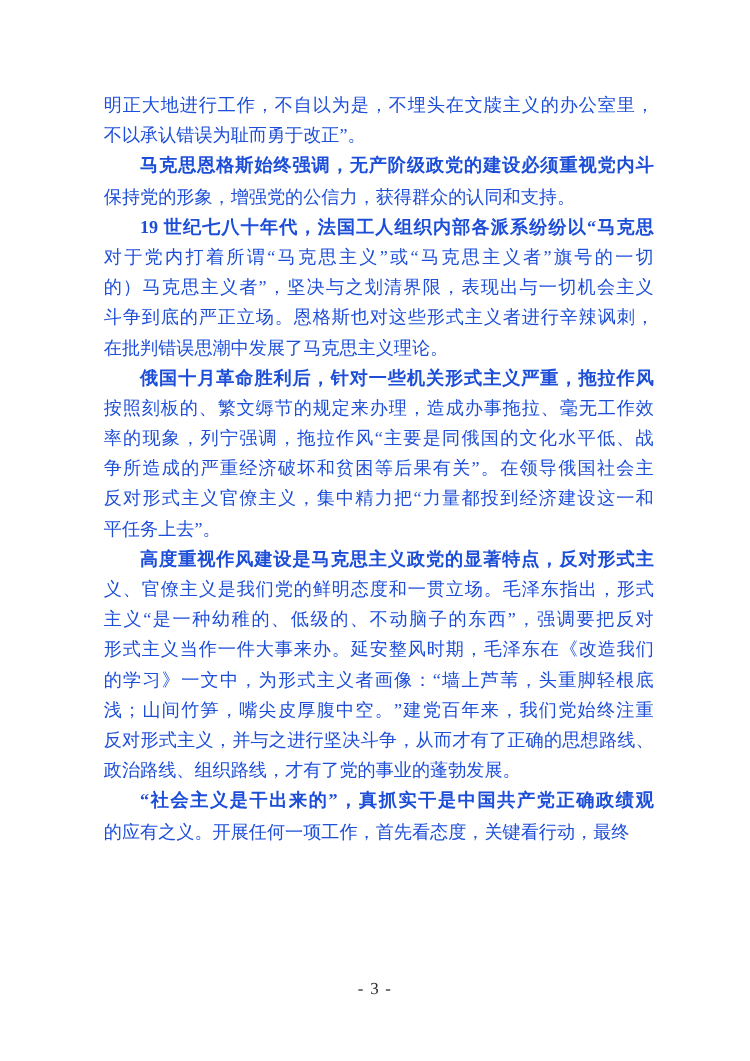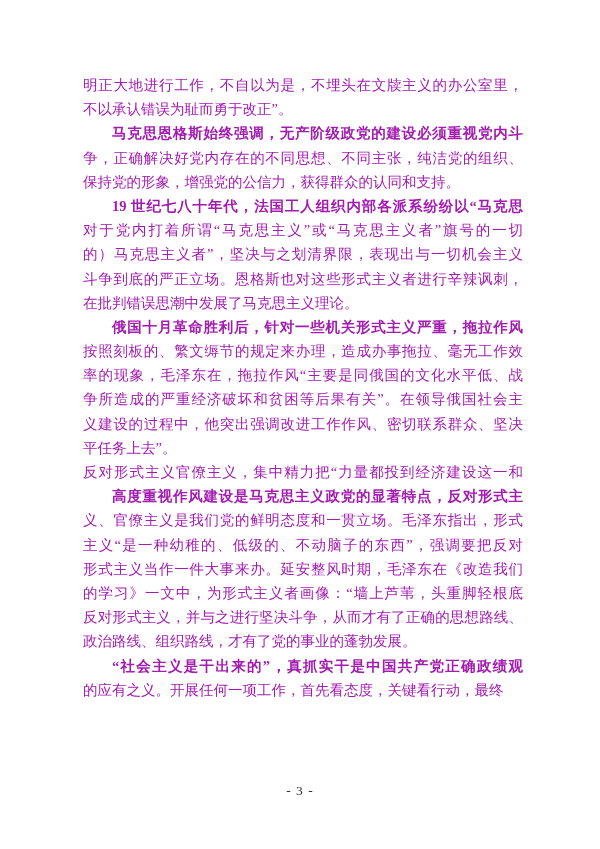--- a/index.html
+++ b/index.html
@@ -13,21 +13,21 @@
     height: 849px;
     background: #ffffff;
     overflow: hidden;
     font-family: "Liberation Serif", "DejaVu Serif", serif;
   }
   .doc-body {
     position: absolute;
     left: 83px;
     top: 73px;
     width: 440px;
-    color: #a21caf;
+    color: #1d4ed8;
   }
   .line {
     font-size: 14.5px;
     line-height: 24.2px;
     height: 24.2px;
     white-space: nowrap;
     text-align: justify;
     text-align-last: justify;
     text-justify: inter-ideograph;
     letter-spacing: 0;
@@ -52,38 +52,37 @@
   }
 </style>
 </head>
 <body>
 
 <div class="page">
   <div class="doc-body">
       <div class="line">明正大地进行工作，不自以为是，不埋头在文牍主义的办公室里，</div>
       <div class="line para-end">不以承认错误为耻而勇于改正”。</div>
       <div class="line indent">马克思恩格斯始终强调，无产阶级政党的建设必须重视党内斗</div>
-      <div class="line">争，正确解决好党内存在的不同思想、不同主张，纯洁党的组织、</div>
       <div class="line para-end">保持党的形象，增强党的公信力，获得群众的认同和支持。</div>
       <div class="line indent">19 世纪七八十年代，法国工人组织内部各派系纷纷以“马克思</div>
       <div class="line">对于党内打着所谓“马克思主义”或“马克思主义者”旗号的一切</div>
       <div class="line">的）马克思主义者”，坚决与之划清界限，表现出与一切机会主义</div>
       <div class="line">斗争到底的严正立场。恩格斯也对这些形式主义者进行辛辣讽刺，</div>
       <div class="line para-end">在批判错误思潮中发展了马克思主义理论。</div>
       <div class="line indent">俄国十月革命胜利后，针对一些机关形式主义严重，拖拉作风</div>
       <div class="line">按照刻板的、繁文缛节的规定来办理，造成办事拖拉、毫无工作效</div>
-      <div class="line">率的现象，毛泽东在，拖拉作风“主要是同俄国的文化水平低、战</div>
+      <div class="line">率的现象，列宁强调，拖拉作风“主要是同俄国的文化水平低、战</div>
       <div class="line">争所造成的严重经济破坏和贫困等后果有关”。在领导俄国社会主</div>
-      <div class="line">义建设的过程中，他突出强调改进工作作风、密切联系群众、坚决</div>
+      <div class="line">反对形式主义官僚主义，集中精力把“力量都投到经济建设这一和</div>
       <div class="line para-end">平任务上去”。</div>
-      <div class="line">反对形式主义官僚主义，集中精力把“力量都投到经济建设这一和</div>
       <div class="line indent">高度重视作风建设是马克思主义政党的显著特点，反对形式主</div>
       <div class="line">义、官僚主义是我们党的鲜明态度和一贯立场。毛泽东指出，形式</div>
       <div class="line">主义“是一种幼稚的、低级的、不动脑子的东西”，强调要把反对</div>
       <div class="line">形式主义当作一件大事来办。延安整风时期，毛泽东在《改造我们</div>
       <div class="line">的学习》一文中，为形式主义者画像：“墙上芦苇，头重脚轻根底</div>
+      <div class="line">浅；山间竹笋，嘴尖皮厚腹中空。”建党百年来，我们党始终注重</div>
       <div class="line">反对形式主义，并与之进行坚决斗争，从而才有了正确的思想路线、</div>
       <div class="line para-end">政治路线、组织路线，才有了党的事业的蓬勃发展。</div>
       <div class="line indent">“社会主义是干出来的”，真抓实干是中国共产党正确政绩观</div>
       <div class="line para-end">的应有之义。开展任何一项工作，首先看态度，关键看行动，最终</div>
     </div>
   <div class="footer">- 3 -</div>
 </div>
 
 </body></html>

